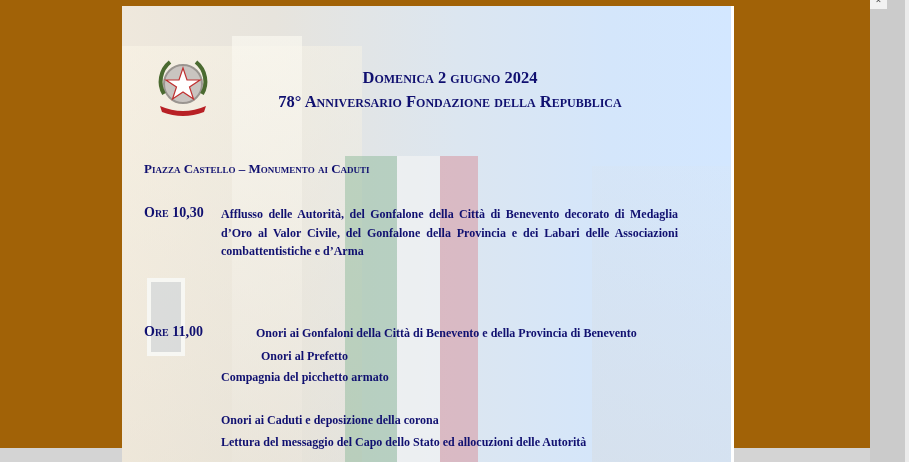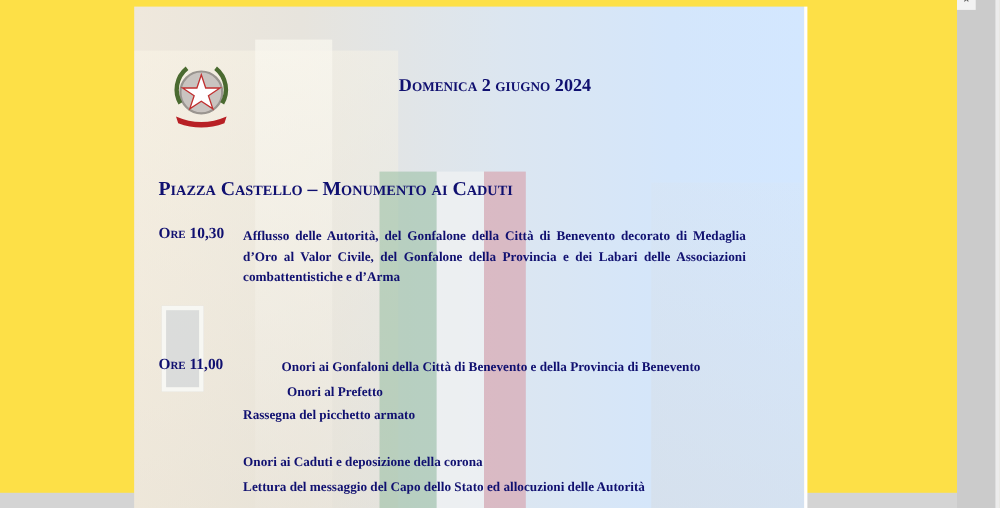--- a/index.html
+++ b/index.html
@@ -1,21 +1,21 @@
 <!DOCTYPE html>
 <html><head>
 <meta charset="utf-8">
 <style>
   html, body { margin:0; padding:0; }
   body {
     width:909px; height:462px; overflow:hidden; position:relative;
     background:#d4d4d4;
     font-family:"Liberation Serif", "DejaVu Serif", serif;
   }
-  .viewer { position:absolute; left:0; top:0; width:870px; height:448px; background:#fde047; }
+  .viewer { position:absolute; left:0; top:0; width:870px; height:448px; background:#a16207; }
   .scrollbar { position:absolute; left:870px; top:0; width:35px; height:462px; background:#cbcbcb; }
   .scroll-btn {
     position:absolute; left:0; top:0; width:17px; height:9px; background:#f2f2f2;
     color:#555; font-size:10px; line-height:8px; text-align:center; overflow:hidden;
     font-family:"DejaVu Sans", sans-serif;
   }
   .right-edge { position:absolute; left:905px; top:0; width:4px; height:462px; background:#ececec; }
 
   .page {
     position:absolute; left:122px; top:6px; width:609px; height:470px;
@@ -33,21 +33,21 @@
     background:linear-gradient(200deg, rgba(220,230,240,0.2), rgba(215,220,225,0.55)); }
   .flag { position:absolute; top:150px; height:320px; }
   .flag.g { left:223px; width:52px; background:rgba(150,190,160,0.55); }
   .flag.w { left:275px; width:43px; background:rgba(245,245,245,0.6); }
   .flag.r { left:318px; width:38px; background:rgba(215,150,160,0.55); }
 
   .emblem { position:absolute; left:32px; top:50px; width:58px; height:62px; }
   .ttl { position:absolute; left:100px; width:456px; text-align:center; color:#101070; font-weight:bold; }
   .t1 { top:62px; font-size:16.5px; }
   .t2 { top:86px; font-size:16.5px; }
-  .place { position:absolute; left:22px; top:155px; font-size:18px; font-weight:bold; color:#101070; font-variant:small-caps; }
+  .place { position:absolute; left:22px; top:155px; font-size:13px; font-weight:bold; color:#101070; font-variant:small-caps; }
   .time { position:absolute; left:22px; font-size:14px; font-weight:bold; color:#101070; font-variant:small-caps; }
   .item { position:absolute; left:99px; width:457px; font-size:12px; font-weight:bold; color:#101070; line-height:18.5px; }
   .item.just { text-align:justify; }
 </style>
 </head>
 <body>
 
 <div class="viewer">
   <div class="page">
     <div class="bldg-a"></div>
@@ -60,30 +60,31 @@
 
     <svg class="emblem" viewBox="0 0 58 62">
       <circle cx="29" cy="28" r="19" fill="#c9c4c0" stroke="#9a9590" stroke-width="2"></circle>
       <path d="M10 38 C4 28 6 14 16 6" fill="none" stroke="#4a6a30" stroke-width="4"></path>
       <path d="M48 38 C54 28 52 14 42 6" fill="none" stroke="#4a6a30" stroke-width="4"></path>
       <polygon points="29,12 33,24 46,24 35.5,31 39.5,43 29,36 18.5,43 22.5,31 12,24 25,24" fill="#ffffff" stroke="#c03030" stroke-width="1.2"></polygon>
       <path d="M6 50 Q29 60 52 50 L50 56 Q29 64 8 56 Z" fill="#b82025"></path>
     </svg>
 
     <div class="ttl t1" style="font-variant:small-caps;">Domenica 2 giugno 2024</div>
+    <div class="ttl t2" style="font-variant:small-caps;">78° Anniversario Fondazione della Repubblica</div>
 
     <div class="place">Piazza Castello – Monumento ai Caduti</div>
 
     <div class="time" style="top:199px;">Ore 10,30</div>
     <div class="item just" style="top:199px;">Afflusso delle Autorità, del Gonfalone della Città di Benevento decorato di Medaglia d’Oro al Valor Civile, del Gonfalone della Provincia e dei Labari delle Associazioni combattentistiche e d’Arma</div>
 
     <div class="time" style="top:318px;">Ore 11,00</div>
     <div class="item" style="top:318px;margin-left:35px;">Onori ai Gonfaloni della Città di Benevento e della Provincia di Benevento</div>
     <div class="item" style="top:341px;margin-left:40px;">Onori al Prefetto</div>
-    <div class="item" style="top:362px;">Rassegna del picchetto armato</div>
+    <div class="item" style="top:362px;">Compagnia del picchetto armato</div>
     <div class="item" style="top:427px;">Lettura del messaggio del Capo dello Stato ed allocuzioni delle Autorità</div>
     <div class="item" style="top:405px;">Onori ai Caduti e deposizione della corona</div>
   </div>
 </div>
 
 <div class="scrollbar">
   <div class="scroll-btn">⌃</div>
 </div>
 <div class="right-edge"></div>
 

